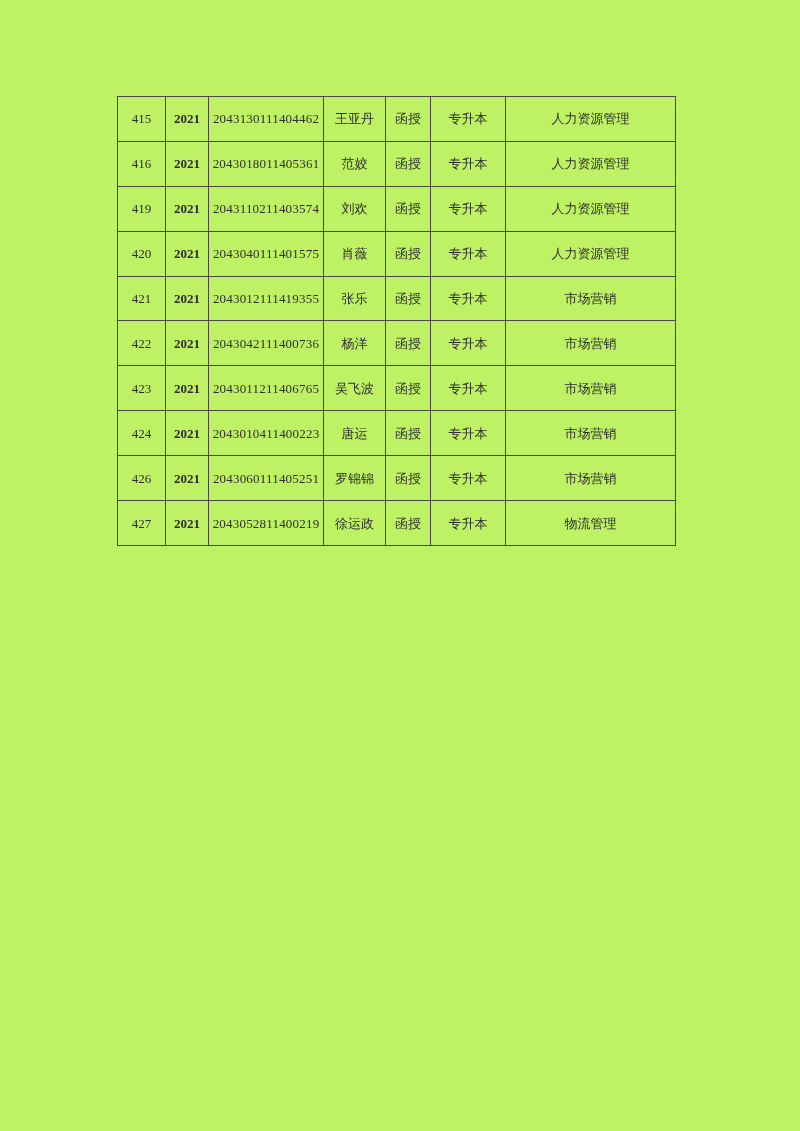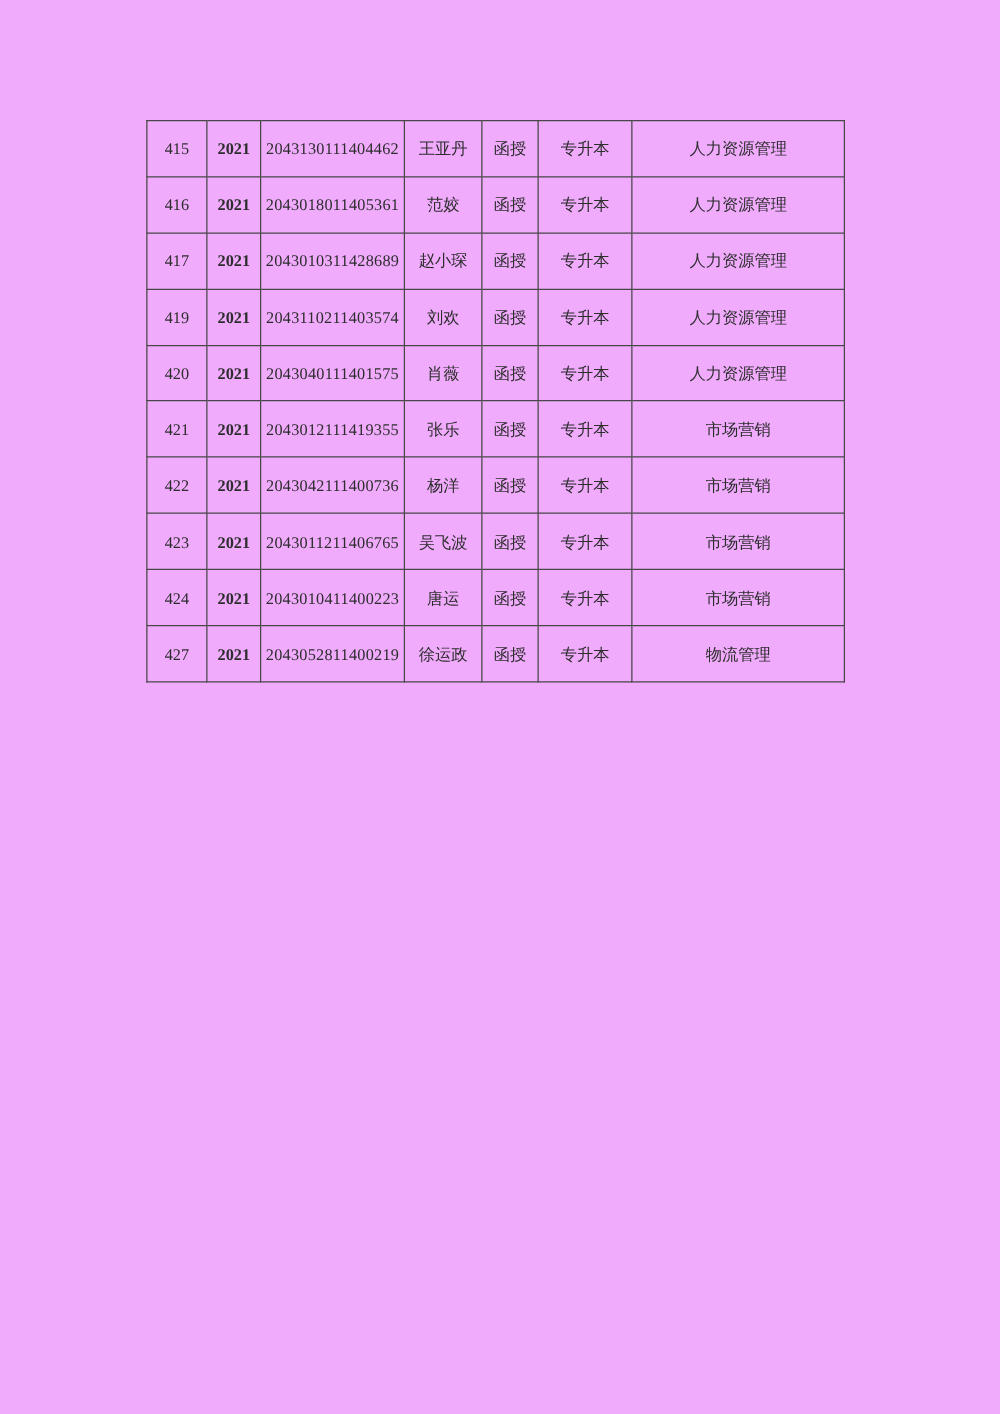--- a/index.html
+++ b/index.html
@@ -4,21 +4,21 @@
 <style>
   html, body {
     margin: 0;
     padding: 0;
     background: #ffffff;
   }
   .page {
     position: relative;
     width: 800px;
     height: 1131px;
-    background: #f0abfc;
+    background: #bef264;
     overflow: hidden;
     font-family: "Liberation Serif", "DejaVu Serif", serif;
   }
   table.roster {
     position: absolute;
     left: 117px;
     top: 96px;
     width: 558px;
     height: 450px;
     border-collapse: collapse;
@@ -78,29 +78,20 @@
         <tr>
         <td class="cell-no">416</td>
         <td class="cell-year">2021</td>
         <td class="cell-student-id">2043018011405361</td>
         <td class="cell-name">范姣</td>
         <td class="cell-study-form">函授</td>
         <td class="cell-level">专升本</td>
         <td class="cell-major">人力资源管理</td>
       </tr>
         <tr>
-        <td class="cell-no">417</td>
-        <td class="cell-year">2021</td>
-        <td class="cell-student-id">2043010311428689</td>
-        <td class="cell-name">赵小琛</td>
-        <td class="cell-study-form">函授</td>
-        <td class="cell-level">专升本</td>
-        <td class="cell-major">人力资源管理</td>
-      </tr>
-        <tr>
         <td class="cell-no">419</td>
         <td class="cell-year">2021</td>
         <td class="cell-student-id">2043110211403574</td>
         <td class="cell-name">刘欢</td>
         <td class="cell-study-form">函授</td>
         <td class="cell-level">专升本</td>
         <td class="cell-major">人力资源管理</td>
       </tr>
         <tr>
         <td class="cell-no">420</td>
@@ -141,20 +132,29 @@
         <tr>
         <td class="cell-no">424</td>
         <td class="cell-year">2021</td>
         <td class="cell-student-id">2043010411400223</td>
         <td class="cell-name">唐运</td>
         <td class="cell-study-form">函授</td>
         <td class="cell-level">专升本</td>
         <td class="cell-major">市场营销</td>
       </tr>
         <tr>
+        <td class="cell-no">426</td>
+        <td class="cell-year">2021</td>
+        <td class="cell-student-id">2043060111405251</td>
+        <td class="cell-name">罗锦锦</td>
+        <td class="cell-study-form">函授</td>
+        <td class="cell-level">专升本</td>
+        <td class="cell-major">市场营销</td>
+      </tr>
+        <tr>
         <td class="cell-no">427</td>
         <td class="cell-year">2021</td>
         <td class="cell-student-id">2043052811400219</td>
         <td class="cell-name">徐运政</td>
         <td class="cell-study-form">函授</td>
         <td class="cell-level">专升本</td>
         <td class="cell-major">物流管理</td>
       </tr>
       </tbody>
   </table>

